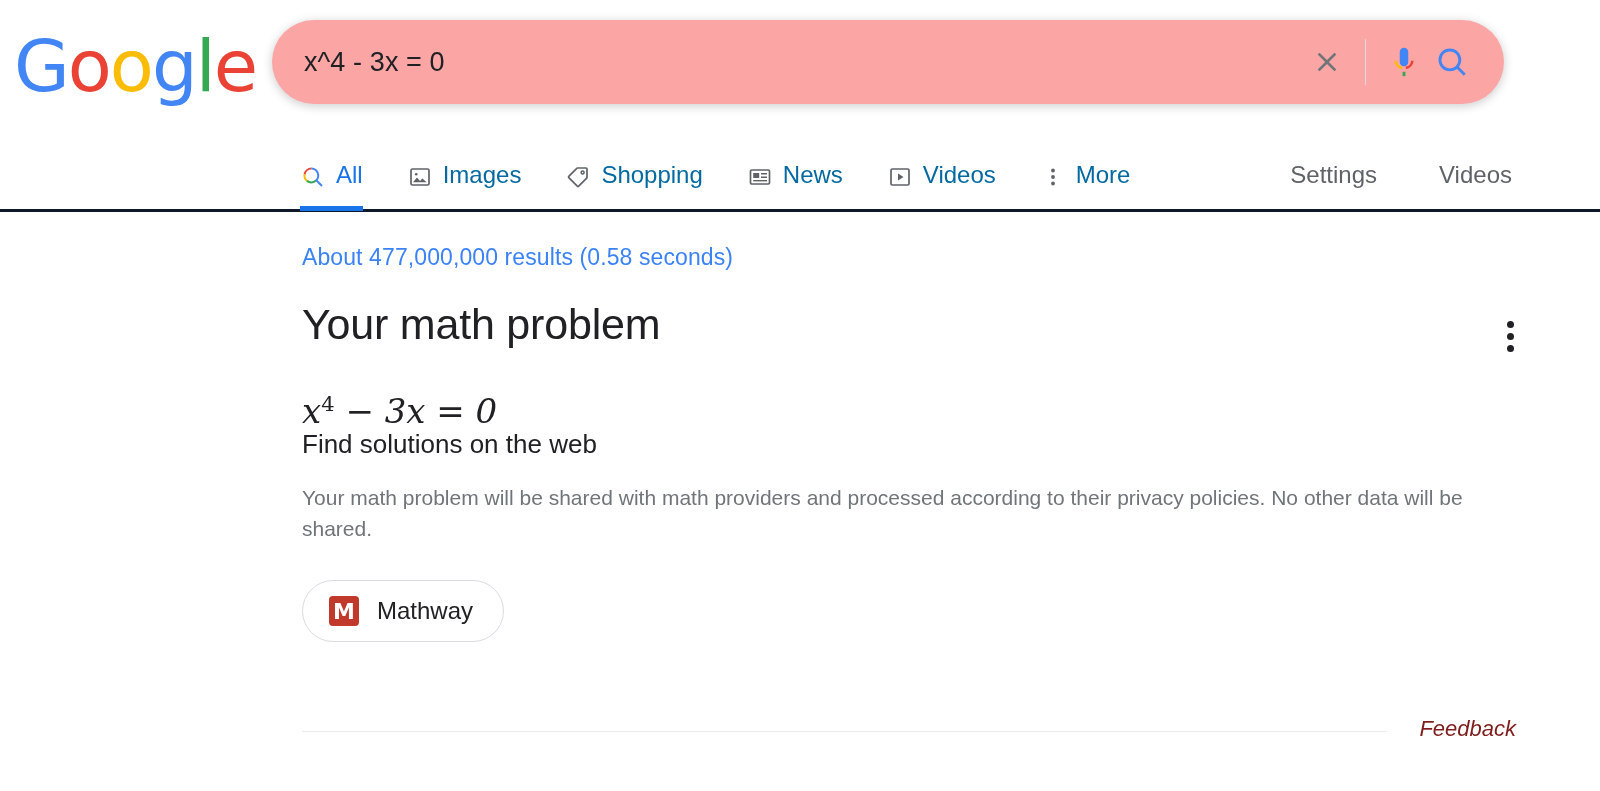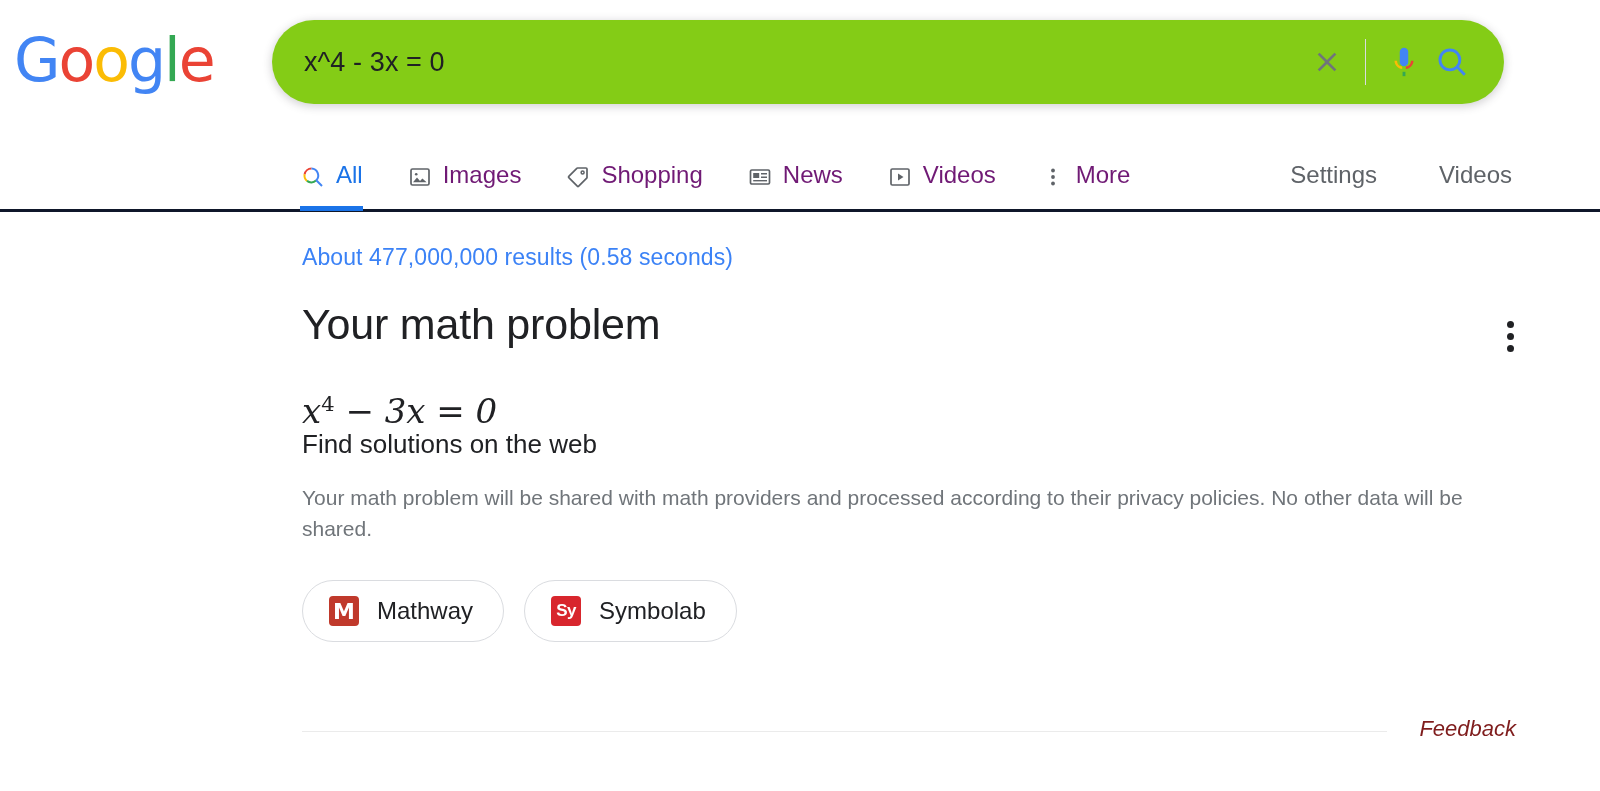--- a/index.html
+++ b/index.html
@@ -18,41 +18,41 @@
 
   
   .header {
     position: relative;
     height: 128px;
   }
   .logo {
     position: absolute;
     left: 14px;
     top: 30px;
-    font-size: 60px;
+    font-size: 72px;
     letter-spacing: -2px;
     font-family: "DejaVu Sans", sans-serif;
     font-weight: 400;
     line-height: 1;
     user-select: none;
   }
   .logo span { display: inline-block; }
   .l-b { color: #4285F4; }
   .l-r { color: #EA4335; }
   .l-y { color: #FBBC05; }
   .l-g { color: #34A853; }
 
   .searchbox {
     position: absolute;
     left: 272px;
     top: 20px;
     width: 1232px;
     height: 84px;
     box-sizing: border-box;
-    background: #84cc16;
+    background: #fca5a5;
     border-radius: 44px;
     box-shadow: 0 2px 8px 1px rgba(64,60,67,.22);
     display: flex;
     align-items: center;
   }
   .search-input {
     flex: 1;
     border: none;
     outline: none;
     background: transparent;
@@ -103,21 +103,21 @@
     align-items: flex-start;
   }
   .tab {
     display: flex;
     align-items: center;
     gap: 10px;
     height: 83px;
     padding: 0 22px 0 0;
     margin-right: 22px;
     font-size: 24px;
-    color: #701a75;
+    color: #0369a1;
     cursor: pointer;
     position: relative;
     box-sizing: border-box;
     padding-top: 34px;
     align-items: flex-start;
   }
   .tab.active { color: #1a73e8; }
   .tab.active::after {
     content: "";
     position: absolute;
@@ -429,22 +429,18 @@
 
     <div class="subhead">Find solutions on the web</div>
 
     <div class="disclaimer">Your math problem will be shared with math providers and processed according to their privacy policies. No other data will be shared.</div>
 
     <div class="chips">
       <div class="chip">
         <span class="chip-logo mathway">M</span>
         <span class="chip-label">Mathway</span>
       </div>
-      <div class="chip">
-        <span class="chip-logo symbolab">Sy</span>
-        <span class="chip-label">Symbolab</span>
-      </div>
     </div>
   </div>
 
   <div class="footer-rule"></div>
   <div class="feedback">Feedback</div>
 </div>
 
 </body></html>

